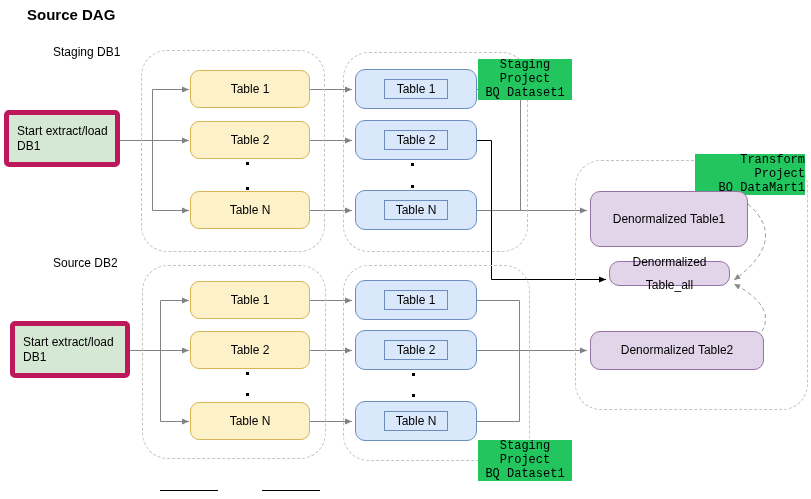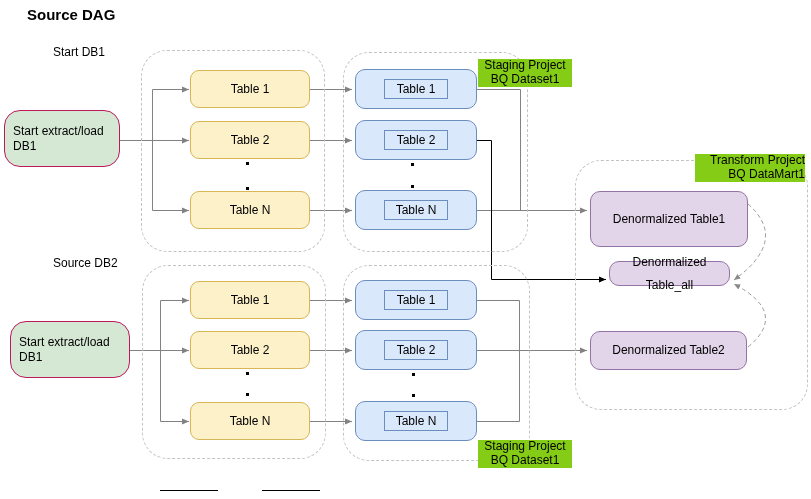--- a/index.html
+++ b/index.html
@@ -9,31 +9,31 @@
   }
   .connectors{position:absolute;left:0;top:0;width:811px;height:499px;}
   .container{
     position:absolute;border:1.3px dashed #c3c3c3;border-radius:26px;background:transparent;
   }
   .node{
     position:absolute;display:flex;align-items:center;justify-content:center;
     font-size:12px;line-height:1.2;text-align:center;box-sizing:border-box;
   }
   .green{
-    background:#d5e8d4;border:1px solid #be185d;border-radius:16px;
+    background:#d5e8d4;border:5px solid #be185d;border-radius:5px;
     justify-content:flex-start;text-align:left;padding-left:8px;
   }
   .yellow{background:#fdf1ca;border:1px solid #d6b656;border-radius:9px;}
   .blue{background:#dae8fc;border:1px solid #6c8ebf;border-radius:10px;}
   .inner-rect{border:1px solid #6c8ebf;padding:2px 10px;min-width:42px;text-align:center;}
   .purple{background:#e3d5e9;border:1px solid #9673a6;border-radius:10px;}
   .purple.twoline{line-height:1.9;}
   .lbl{position:absolute;font-size:12px;line-height:1.2;white-space:nowrap;}
   .title{font-weight:bold;font-size:15px;}
-  .anno{white-space:normal;text-align:center;background:#84cc16;line-height:1.15;}
+  .anno{white-space:normal;text-align:center;background:#22c55e;line-height:1.15;font-family:Liberation Mono, monospace;}
   .anno.right{text-align:right;}
   .dot{position:absolute;width:3px;height:3px;background:#000;}
   .stage{
     position:absolute;display:flex;align-items:center;font-size:13px;height:16px;
   }
   .stage .rule{flex:1;border-top:1px solid #000;height:0;}
   .stage .stage-text{padding:0 2px;margin-top:40px;}
 </style>
 </head>
 <body>
@@ -83,21 +83,21 @@
     <path d="M748,347 Q789,313 734,284" stroke="#999" stroke-dasharray="4,3" fill="none" marker-end="url(#ah-dash)"></path>
   </svg>
 
   <div class="container" style="left:141px;top:50px;width:182px;height:200px;"></div>
   <div class="container" style="left:343px;top:52px;width:183px;height:198px;"></div>
   <div class="container" style="left:142px;top:265px;width:182px;height:192px;"></div>
   <div class="container" style="left:343px;top:265px;width:185px;height:194px;"></div>
   <div class="container" style="left:575px;top:160px;width:231px;height:248px;"></div>
 
   <div class="lbl title" style="left:27px;top:6px;">Source DAG</div>
-  <div class="lbl" style="left:53px;top:45px;">Start DB1</div>
+  <div class="lbl" style="left:53px;top:45px;">Staging DB1</div>
   <div class="lbl" style="left:53px;top:256px;">Source DB2</div>
 
   <div class="node green" style="left:4px;top:110px;width:116px;height:57px;">
     <div>
       <div>Start extract/load</div>
       <div>DB1</div>
     </div>
   </div>
   <div class="node green" style="left:10px;top:321px;width:120px;height:57px;">
     <div>
@@ -156,21 +156,21 @@
     <div>BQ DataMart1</div>
   </div>
 
   <div class="node purple" style="left:590px;top:191px;width:158px;height:56px;">Denormalized Table1</div>
   <div class="node purple twoline" style="left:609px;top:261px;width:121px;height:25px;">
     <div>
       <div>Denormalized</div>
       <div>Table_all</div>
     </div>
   </div>
-  <div class="node purple" style="left:590px;top:331px;width:157px;height:39px;">Denormalized Table2</div>
+  <div class="node purple" style="left:590px;top:331px;width:174px;height:39px;">Denormalized Table2</div>
 
   <div class="stage" style="left:160px;top:482px;width:160px;">
     <span class="rule"></span>
     <span class="stage-text">Extract</span>
     <span class="rule"></span>
   </div>
 
 </div>
 
 </body></html>

